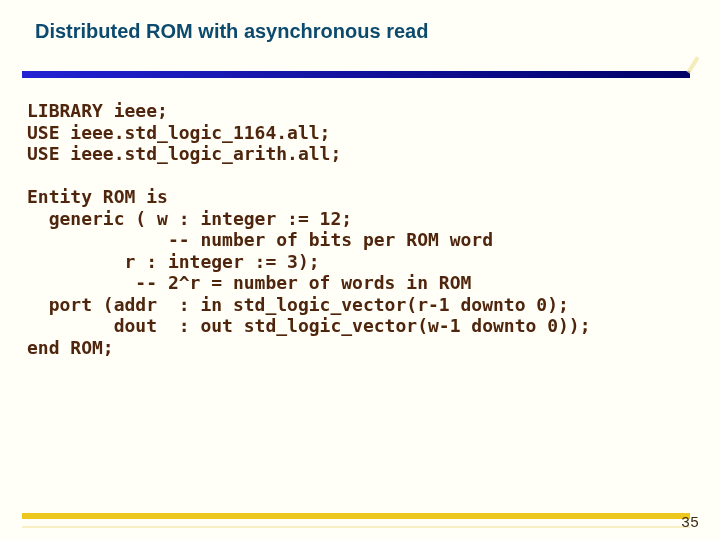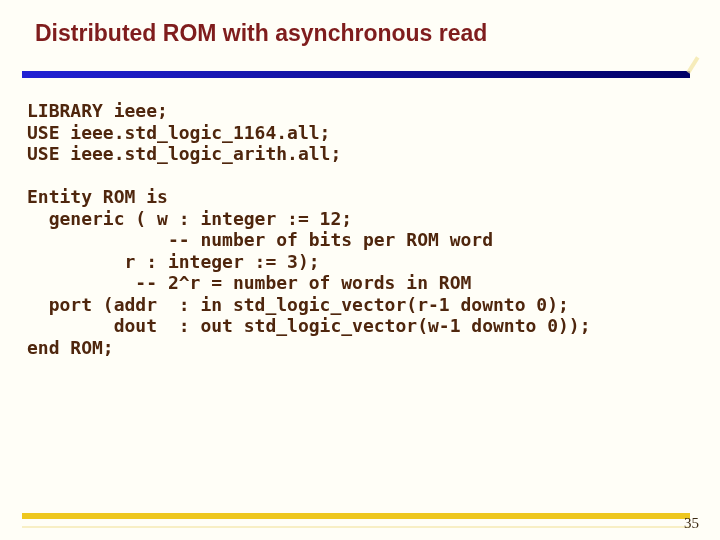--- a/index.html
+++ b/index.html
@@ -14,23 +14,23 @@
   .slide {
     position: relative;
     width: 720px;
     height: 540px;
     background: #fffef7;
   }
   .slide-title {
     position: absolute;
     left: 35px;
     top: 20px;
-    font-size: 23px;
+    font-size: 20px;
     font-weight: bold;
-    color: #7f1d1d;
+    color: #0c4a6e;
     letter-spacing: 0px;
     white-space: nowrap;
   }
   .title-rule {
     position: absolute;
     left: 22px;
     top: 71px;
     width: 668px;
     height: 7px;
     background: linear-gradient(to right, #2222d4 0%, #1717ad 35%, #000066 100%);
@@ -70,21 +70,21 @@
     left: 22px;
     top: 526px;
     width: 668px;
     height: 2px;
     background: #f8efc5;
   }
   .page-number {
     position: absolute;
     top: 515px;
     right: 21px;
-    font-family: Liberation Serif, serif;
+    font-family: Liberation Mono, monospace;
     font-size: 15px;
     color: #3c2a14;
   }
 </style>
 </head>
 <body>
 
 <div class="slide">
 
   <div class="slide-title">Distributed ROM with asynchronous read</div>

